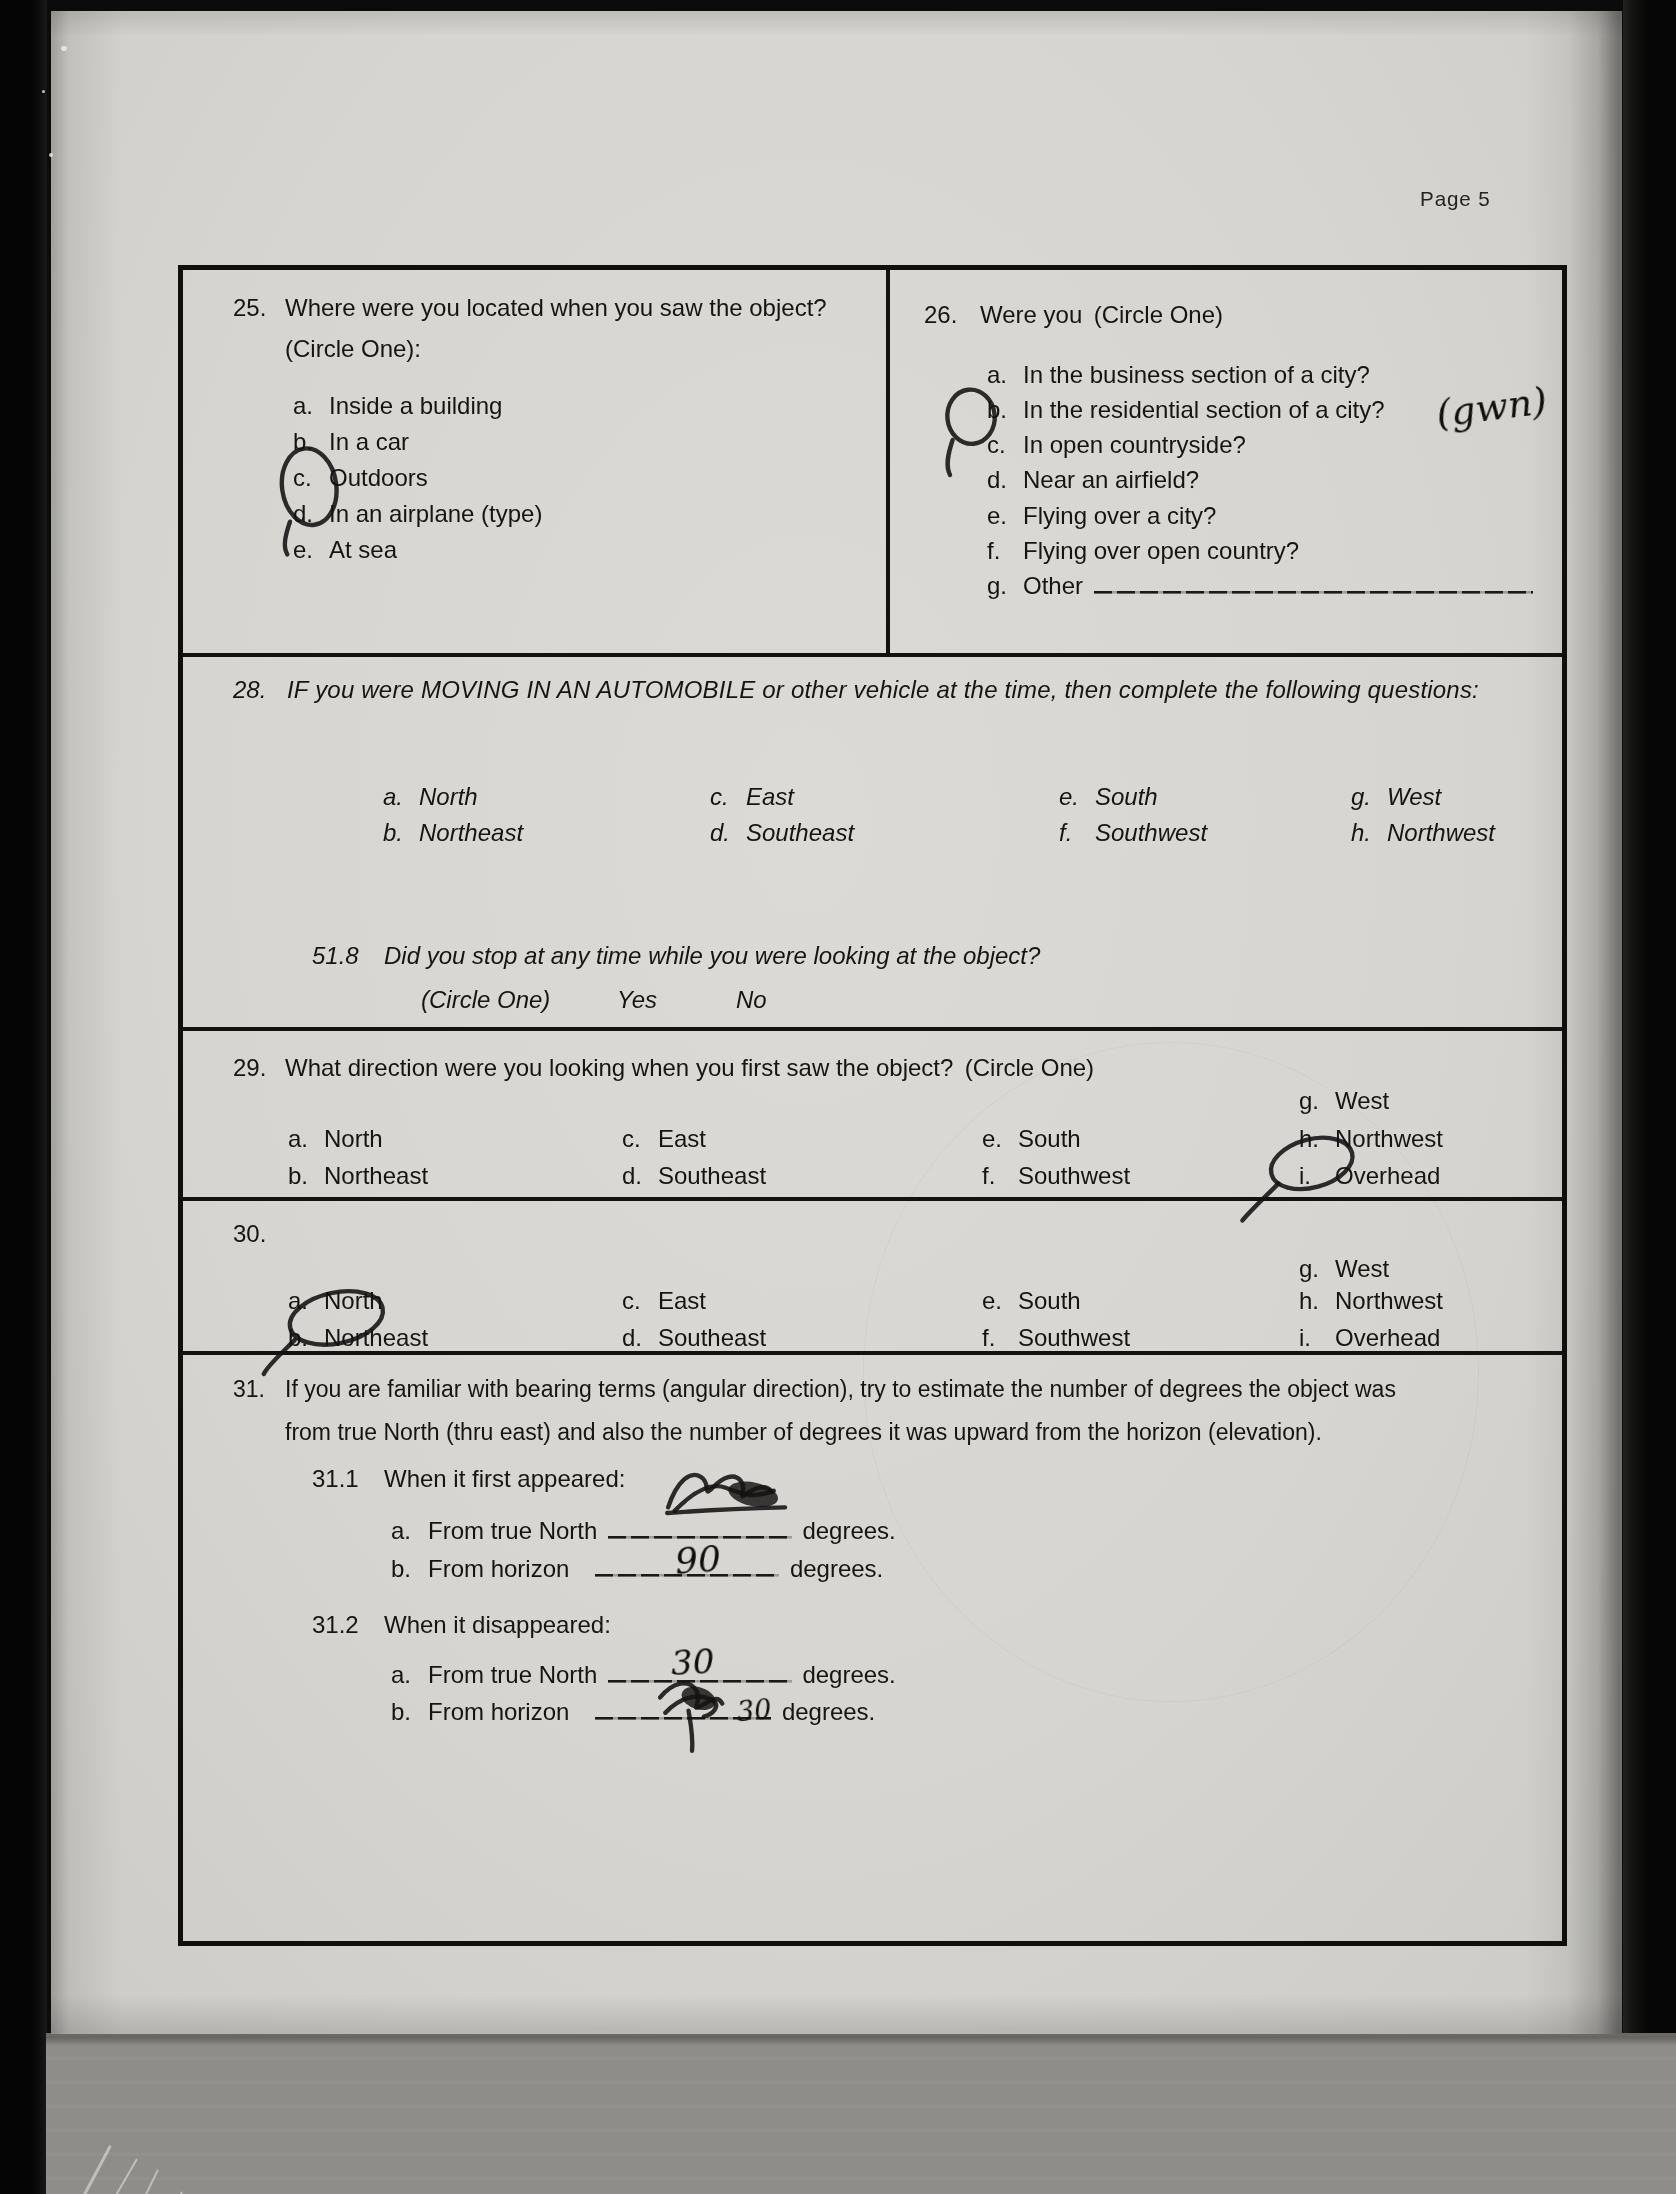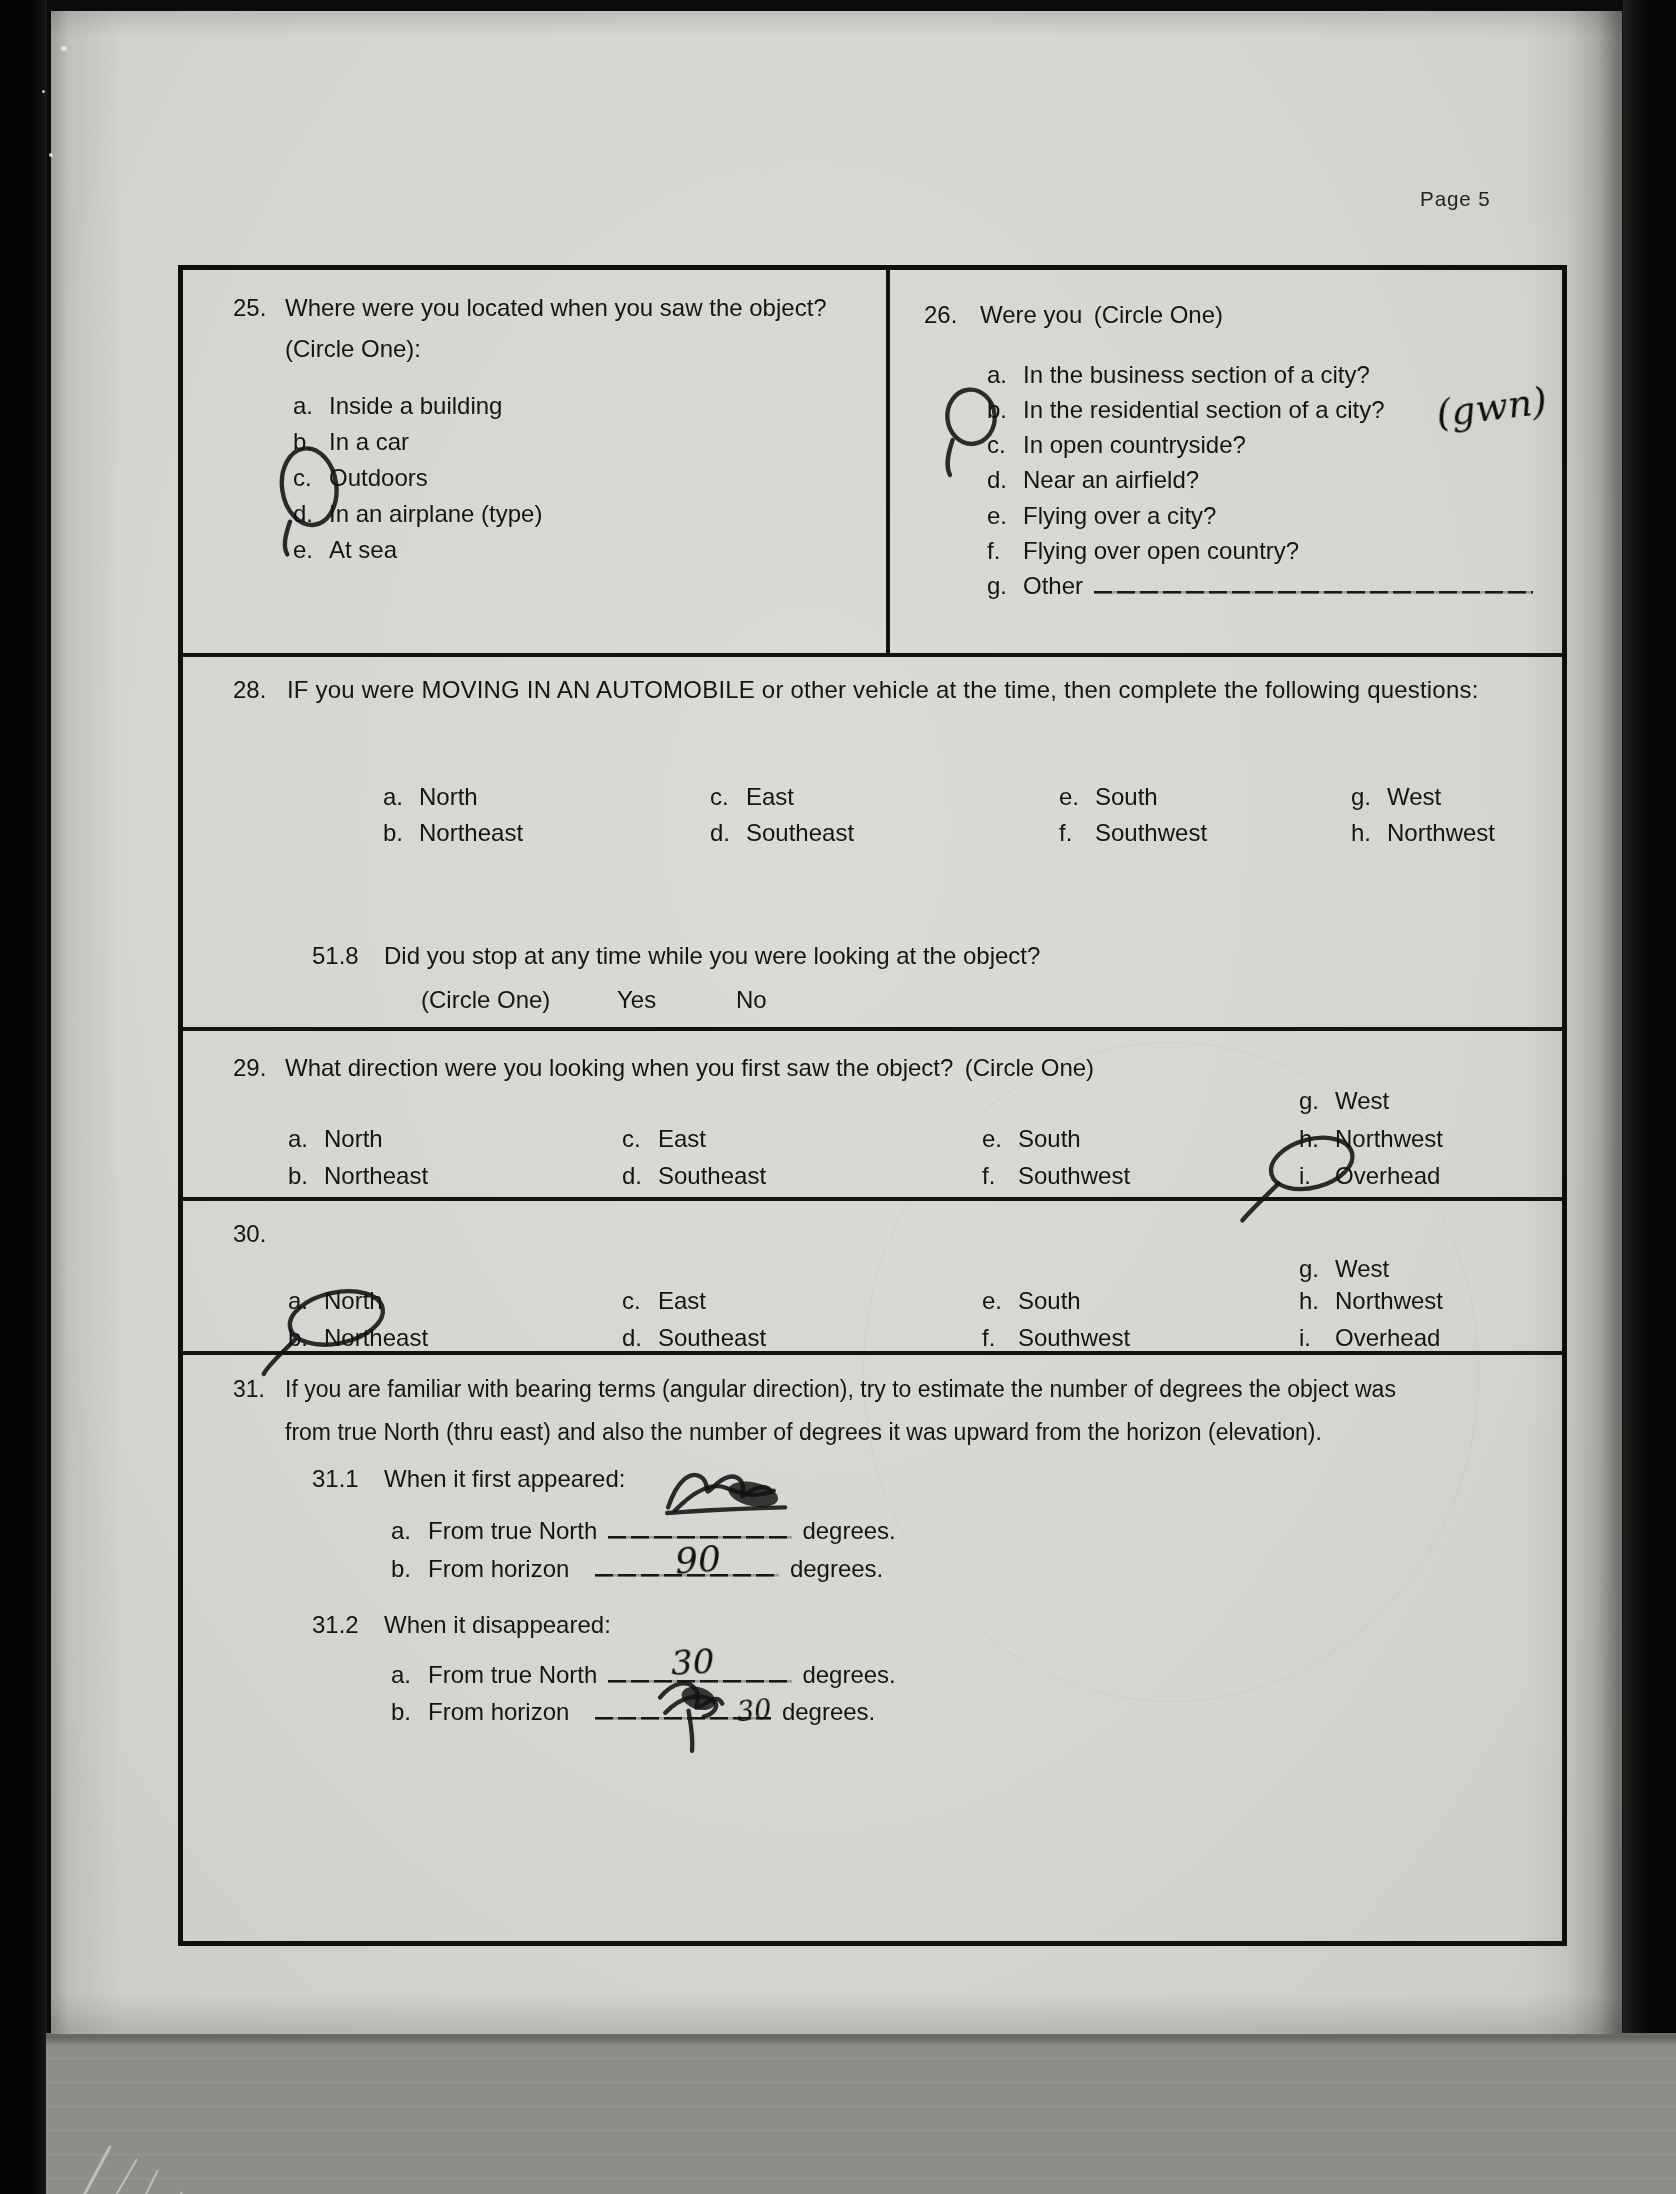--- a/index.html
+++ b/index.html
@@ -26,21 +26,21 @@
        linear-gradient(180deg,rgba(0,0,0,.10) 0 2.6px,transparent 26px),
        linear-gradient(0deg,rgba(0,0,0,.12) 0 4.4px,transparent 39px),
        radial-gradient(ellipse at 48% 40%,#dbdad6 0%,#d6d5d1 55%,#cccbc7 100%);}
   .scan{filter:blur(0.4px) contrast(1.02);}
   .page-label{position:absolute;left:1369px;top:176px;font-size:20.6px;letter-spacing:0.9px;color:#262523;}
   
   .form-table{position:absolute;left:127px;top:254px;width:1389px;height:1681px;
      border:5.3px solid #121110;box-sizing:border-box;}
   .row{position:relative;width:100%;box-sizing:border-box;overflow:visible;}
   .row + .row{border-top:4px solid #151413;}
-  .r1{height:383px;} .r2{height:269px;} .r3{height:374px;}
+  .r1{height:383px;} .r2{height:269px;} .r3{height:374px;font-style:italic;}
   .r4{height:170px;} .r5{height:154px;} .r6{height:378px;}
   .vdiv{position:absolute;left:703px;top:0;bottom:0;width:4px;background:#151413;}
   .tl{position:absolute;white-space:nowrap;font-size:24px;line-height:1.12;}
   .olet{display:inline-block;width:36px;}
   .olet2{display:inline-block;width:37px;}
   .subnum{display:inline-block;width:72px;}
   .inst{margin-left:11.4px;}
   .caps{letter-spacing:0.2px;}
   .q31t{font-size:23px;}
   .blank{display:inline-block;height:19.3px;vertical-align:baseline;margin-left:10.5px;

